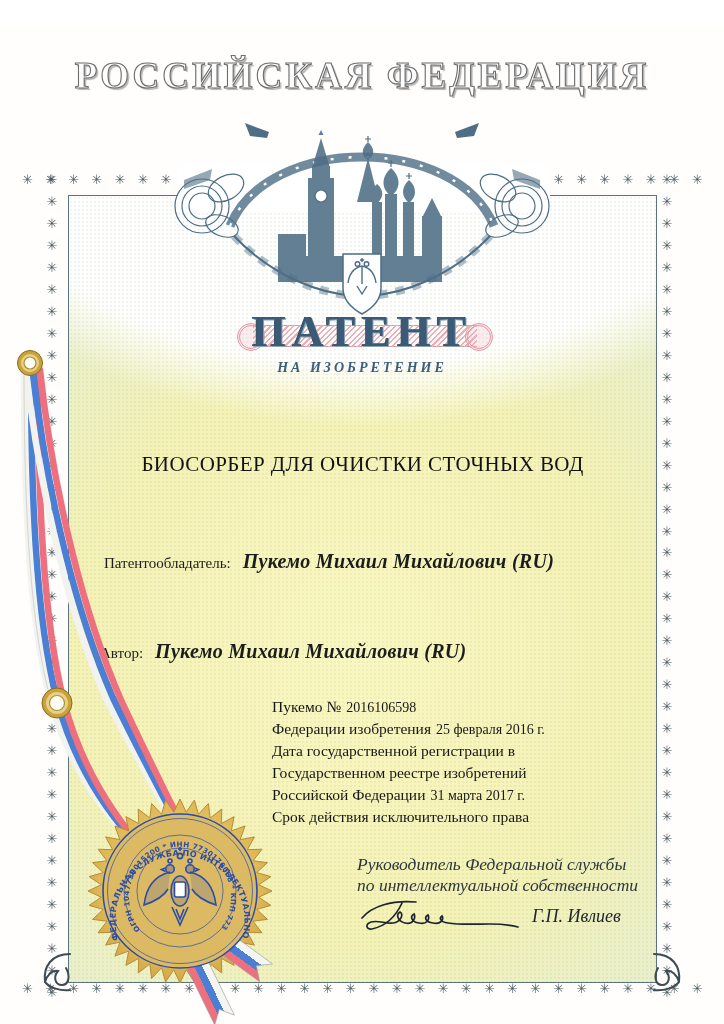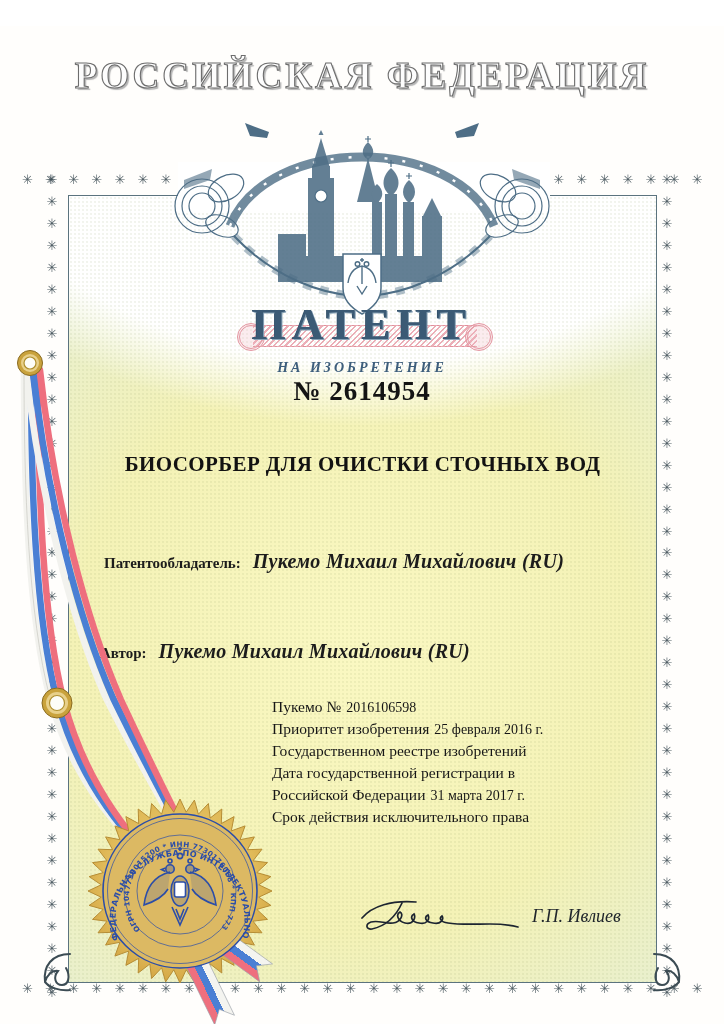--- a/index.html
+++ b/index.html
@@ -35,33 +35,33 @@
   .vignette-backing{position:absolute;left:178px;top:136px;width:372px;height:50px;background:#fff;z-index:3;}
   .vignette{position:absolute;left:172px;top:82px;z-index:4;}
 
   
   .guilloche-band{position:absolute;left:253px;top:299px;width:224px;height:20px;z-index:4;
     background:repeating-linear-gradient(135deg, rgba(230,148,160,.75) 0 1.5px, rgba(255,255,255,0) 1.5px 4px);
     border-top:1px solid rgba(222,128,142,.65);border-bottom:1px solid rgba(222,128,142,.65);}
   .guilloche-band::before,.guilloche-band::after{content:"";position:absolute;top:-3px;width:22px;height:22px;
     border:3px double #e497a2;border-radius:50%;background:rgba(240,180,190,.25);}
   .guilloche-band::before{left:-16px;} .guilloche-band::after{right:-16px;}
-  .patent-word{position:absolute;top:273px;left:0;width:100%;text-align:center;z-index:5;
+  .patent-word{position:absolute;top:280px;left:0;width:100%;text-align:center;z-index:5;
     font-size:44px;font-weight:bold;letter-spacing:6px;color:#3b5a75;
     text-shadow:1px 1px 0 #88a2b6, -0.5px -0.5px 0 #2c4860;}
   .patent-sub{position:absolute;top:334px;left:0;width:100%;text-align:center;z-index:5;
     font-size:14px;font-weight:bold;letter-spacing:3px;color:#3e5e7c;font-style:italic;}
   .patent-number{position:absolute;top:350px;left:0;width:100%;text-align:center;z-index:5;
     font-size:27px;font-weight:bold;color:#141414;letter-spacing:1px;}
 
   
   .invention-title{position:absolute;top:426px;left:70px;width:585px;text-align:center;z-index:5;
-    font-size:21px;font-weight:bold;color:#121212;letter-spacing:.4px;}
+    font-size:21px;font-weight:normal;color:#121212;letter-spacing:.4px;}
   .party-row{position:absolute;display:flex;align-items:baseline;z-index:5;color:#1c1c1c;}
-  .party-row .lbl{font-size:15px;font-weight:bold;}
+  .party-row .lbl{font-size:15px;}
   .party-row .nm{font-size:20px;font-weight:bold;font-style:italic;margin-left:12px;letter-spacing:.3px;}
   .holder-row{left:104px;top:524px;}
   .author-row{left:100px;top:614px;}
 
   .details{position:absolute;left:272px;top:670px;width:330px;z-index:5;
     font-size:15.5px;color:#171717;line-height:21px;}
   .details .val{font-weight:normal;font-size:14px;margin-left:5px;}
 
   .signatory{position:absolute;left:357px;top:828px;width:300px;z-index:5;
     font-size:17.5px;font-style:italic;color:#2c363e;line-height:21px;}
@@ -295,42 +295,45 @@
         <path d="M190,150 v4 M188,152 h4"></path>
         <path d="M190,158 v18"></path>
           <path d="M185,178 l5,8 l5,-8"></path>
       </g>
     </g>
   </svg>
 
   <div class="guilloche-band"></div>
   <div class="patent-word">ПАТЕНТ</div>
   <div class="patent-sub">НА ИЗОБРЕТЕНИЕ</div>
-  <div class="patent-number">№  2614954</div>
 
   <div class="invention-title">БИОСОРБЕР ДЛЯ ОЧИСТКИ СТОЧНЫХ ВОД</div>
 
   <div class="party-row holder-row">
     <span class="lbl">Патентообладатель:</span>
     <span class="nm">Пукемо Михаил Михайлович (RU)</span>
   </div>
   <div class="party-row author-row">
     <span class="lbl">Автор:</span>
     <span class="nm">Пукемо Михаил Михайлович (RU)</span>
   </div>
 
   <div class="details">
     <div><span>Пукемо №</span><span class="val">2016106598</span></div>
-    <div><span>Приоритет изобретения</span><span class="val">25 февраля 2016 г.</span></div>
+    <div><span>Федерации изобретения</span><span class="val">25 февраля 2016 г.</span></div>
+    <div><span>Дата государственной регистрации в</span><span class="val"></span></div>
     <div><span>Государственном реестре изобретений</span><span class="val"></span></div>
-    <div><span>Дата государственной регистрации в</span><span class="val"></span></div>
     <div><span>Российской Федерации</span><span class="val">31 марта 2017 г.</span></div>
     <div><span>Срок действия исключительного права</span><span class="val"></span></div>
   </div>
 
+  <div class="signatory">
+    <div>Руководитель Федеральной службы</div>
+    <div>по интеллектуальной собственности</div>
+  </div>
   <svg class="signature" width="170" height="46" viewBox="0 0 170 46">
     <path d="M4,22 C14,10 34,4 58,6 M44,7 C38,20 28,30 14,33 C8,34 7,28 13,26 C21,24 27,28 35,27 C43,26 46,18 42,16 C38,18 39,25 47,27 C55,29 58,22 56,18 C52,20 53,26 61,27 C69,29 72,23 70,19 C66,21 67,26 75,27 C83,29 86,23 84,20 C81,22 82,26 90,27 C102,29 118,28 132,28 C142,28 152,29 160,31" fill="none" stroke="#1c2430" stroke-width="1.7" stroke-linecap="round"></path>
   </svg>
   <div class="signatory-name">Г.П. Ивлиев</div>
 
   <svg class="ribbons" width="310" height="734" viewBox="0 0 310 734">
     <g fill="none" stroke-linecap="round" stroke-width="6.5">
       <path d="M24,52 C24,170 28,300 50,382 C72,465 122,522 170,558" stroke="#f2f2ee"></path>
       <path d="M31,52 C31,170 35,300 57,384 C79,467 128,526 174,562" stroke="#4a7fd4"></path>
       <path d="M38,52 C38,170 42,300 64,386 C86,469 134,530 178,566" stroke="#ee6f7e"></path>

